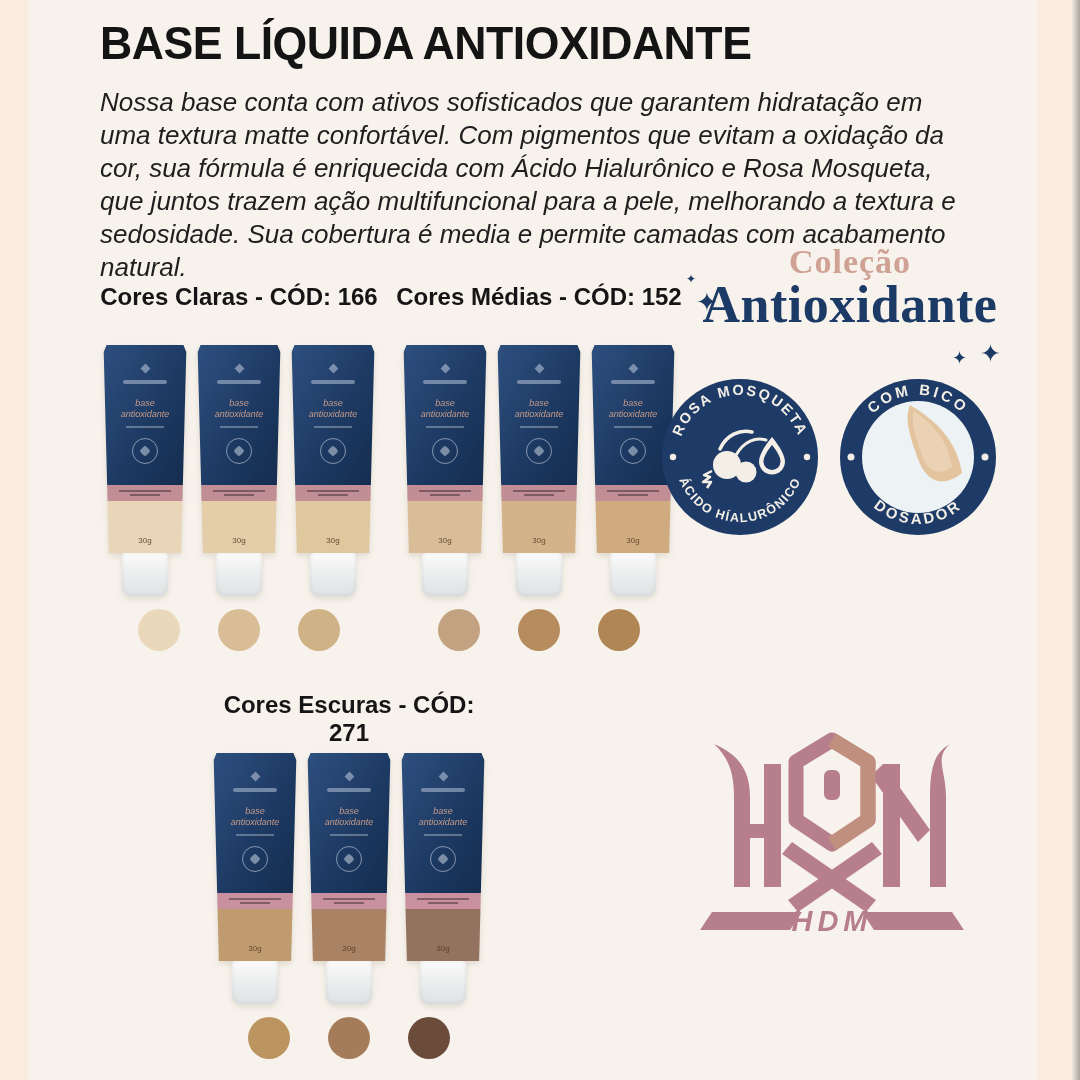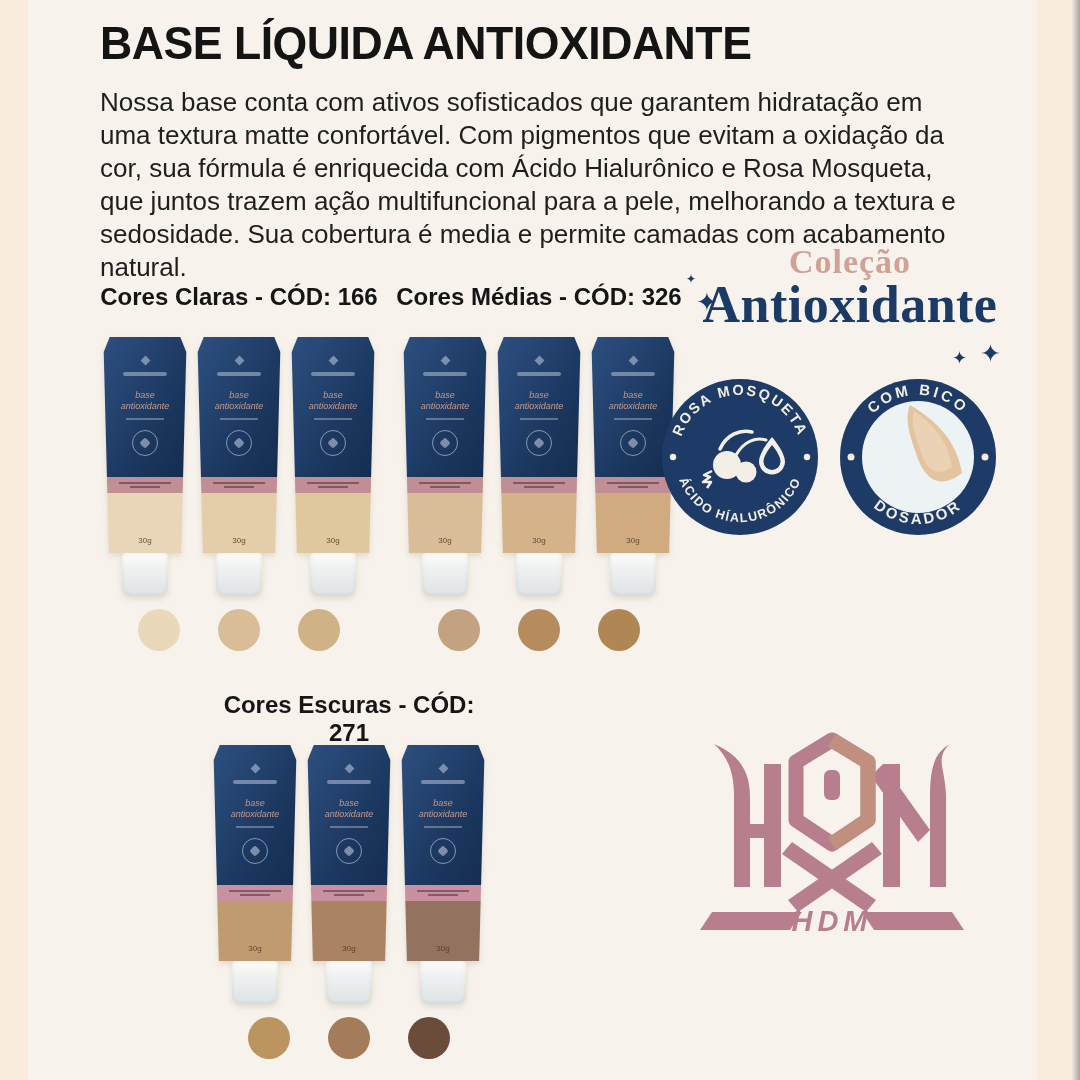--- a/index.html
+++ b/index.html
@@ -6,35 +6,35 @@
   body{width:1080px;height:1080px;background:#f9ecdf;font-family:"Liberation Sans",sans-serif;}
   .canvas{position:relative;width:1080px;height:1080px;overflow:hidden;}
   .panel{position:absolute;left:28px;top:0;width:1009px;height:1080px;background:#f7f3ec;}
   .edge-gray{position:absolute;right:0;top:0;width:8px;height:1080px;
     background:linear-gradient(to right,#efe9e1,#aaa49c);}
 
   
   .page-title{position:absolute;left:100px;top:16px;margin:0;font-size:46px;font-weight:bold;
     color:#141414;letter-spacing:-0.5px;transform:scaleX(0.97);transform-origin:left;white-space:nowrap;}
   .description{position:absolute;left:100px;top:86px;width:878px;margin:0;font-size:26px;
-    line-height:1.27;color:#1e1e1e;}
+    font-style:italic;line-height:1.27;color:#1e1e1e;}
 
   
   .group{position:absolute;width:288px;}
   .group-claras{left:95px;top:283px;}
   .group-medias{left:395px;top:283px;}
   .group-escuras{left:205px;top:691px;}
   .group-label{height:30px;font-size:24px;font-weight:bold;text-align:center;color:#151515;}
   .tubes{display:flex;gap:8px;justify-content:center;margin-top:24px;}
   .tube{width:86px;display:flex;flex-direction:column;align-items:center;
     filter:drop-shadow(0 3px 3px rgba(120,100,80,.18));}
   .tube-body{width:86px;height:216px;display:flex;flex-direction:column;
     clip-path:polygon(9% 0,91% 0,98% 7%,92% 100%,8% 100%,2% 7%);}
   .tube-navy{height:140px;display:flex;flex-direction:column;align-items:center;
-    background:linear-gradient(120deg,#2e5080,#1d3a63 55%,#142c4e);}
+    background:linear-gradient(120deg,#2e5080,#1d3a63 55%,#142c4e);margin-top:8px;}
   .t-logo{width:7px;height:7px;margin-top:20px;background:rgba(195,205,225,.55);transform:rotate(45deg);}
   .t-brandline{width:44px;height:4px;margin-top:8px;border-radius:2px;background:rgba(195,205,225,.5);}
   .t-product{margin-top:14px;display:flex;flex-direction:column;align-items:center;
     font-size:9px;line-height:1.25;color:#c69a89;font-style:italic;}
   .t-subline{width:38px;height:2px;margin-top:5px;background:rgba(255,255,255,.3);}
   .t-emblem{width:24px;height:24px;margin-top:10px;border:1px solid rgba(220,228,240,.55);
     border-radius:50%;display:grid;place-items:center;}
   .t-emblem::after{content:"";width:8px;height:8px;background:rgba(220,228,240,.5);
     border-radius:2px;transform:rotate(45deg);}
   .band{height:16px;display:flex;flex-direction:column;align-items:center;justify-content:center;gap:2px;}
@@ -149,21 +149,21 @@
     <div class="cap"></div>
   </div>
 </div>
     <div class="swatches">
         <div class="swatch" style="background: rgb(234, 216, 186);"></div>
         <div class="swatch" style="background: rgb(217, 189, 151);"></div>
         <div class="swatch" style="background: rgb(207, 178, 133);"></div>
       </div>
   </section>
   <section class="group group-medias">
-    <div class="group-label">Cores Médias - CÓD: 326</div>
+    <div class="group-label">Cores Médias - CÓD: 152</div>
     <div class="tubes">
   <div class="tube">
     <div class="tube-body">
       <div class="tube-navy">
         <div class="t-logo"></div>
         <div class="t-brandline"></div>
         <div class="t-product">
           <span class="t-p1">base</span>
           <span class="t-p2">antioxidante</span>
         </div>

